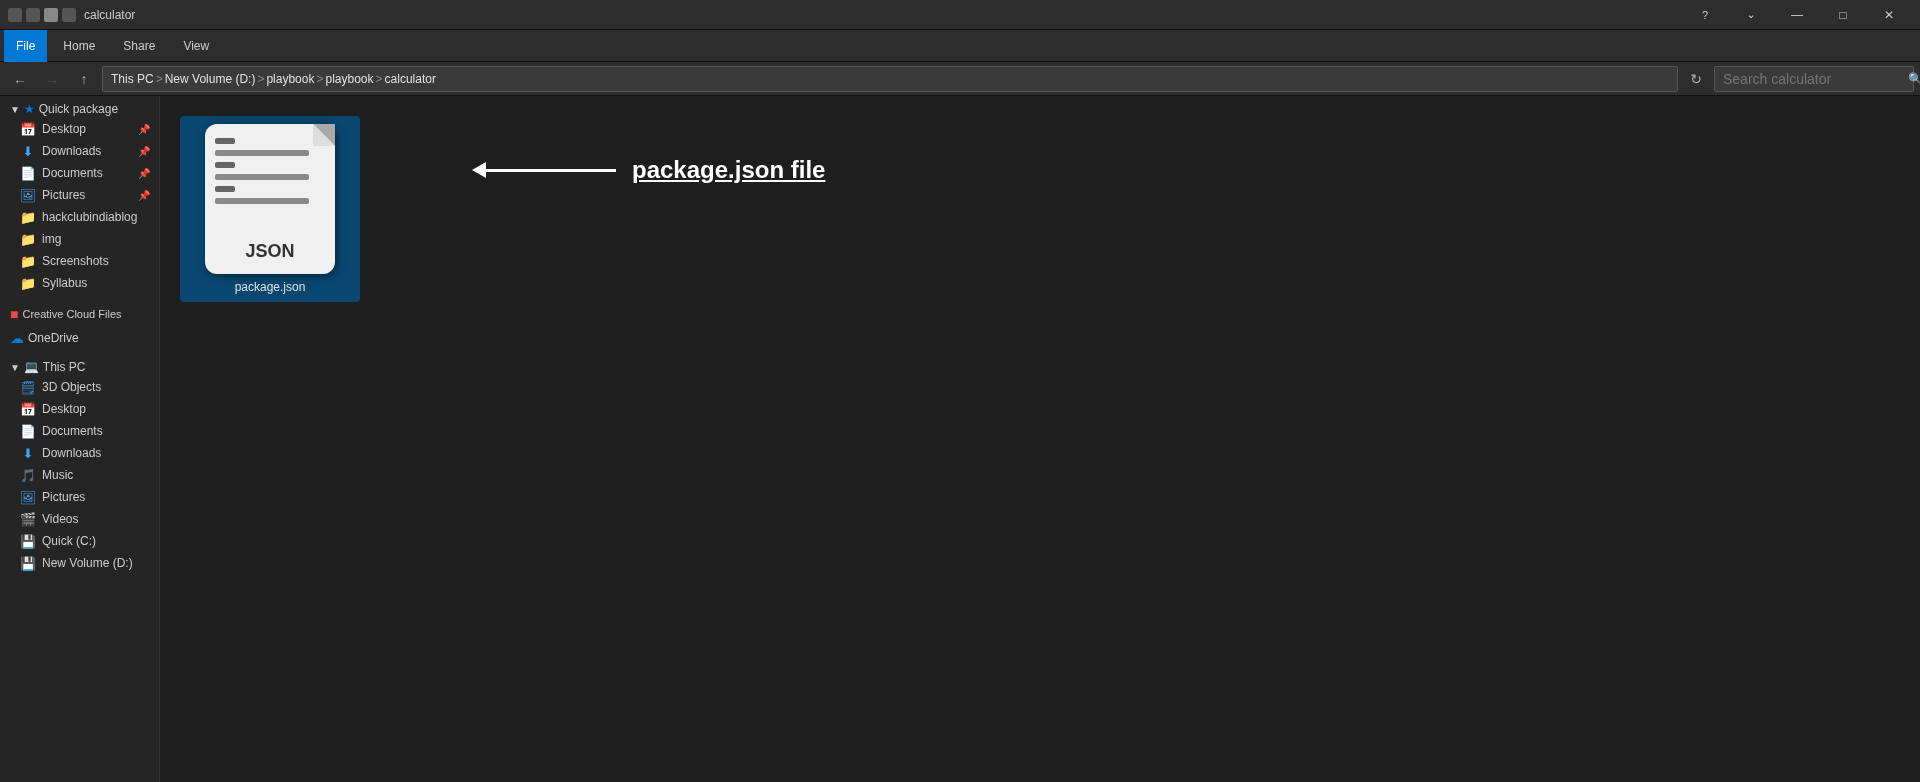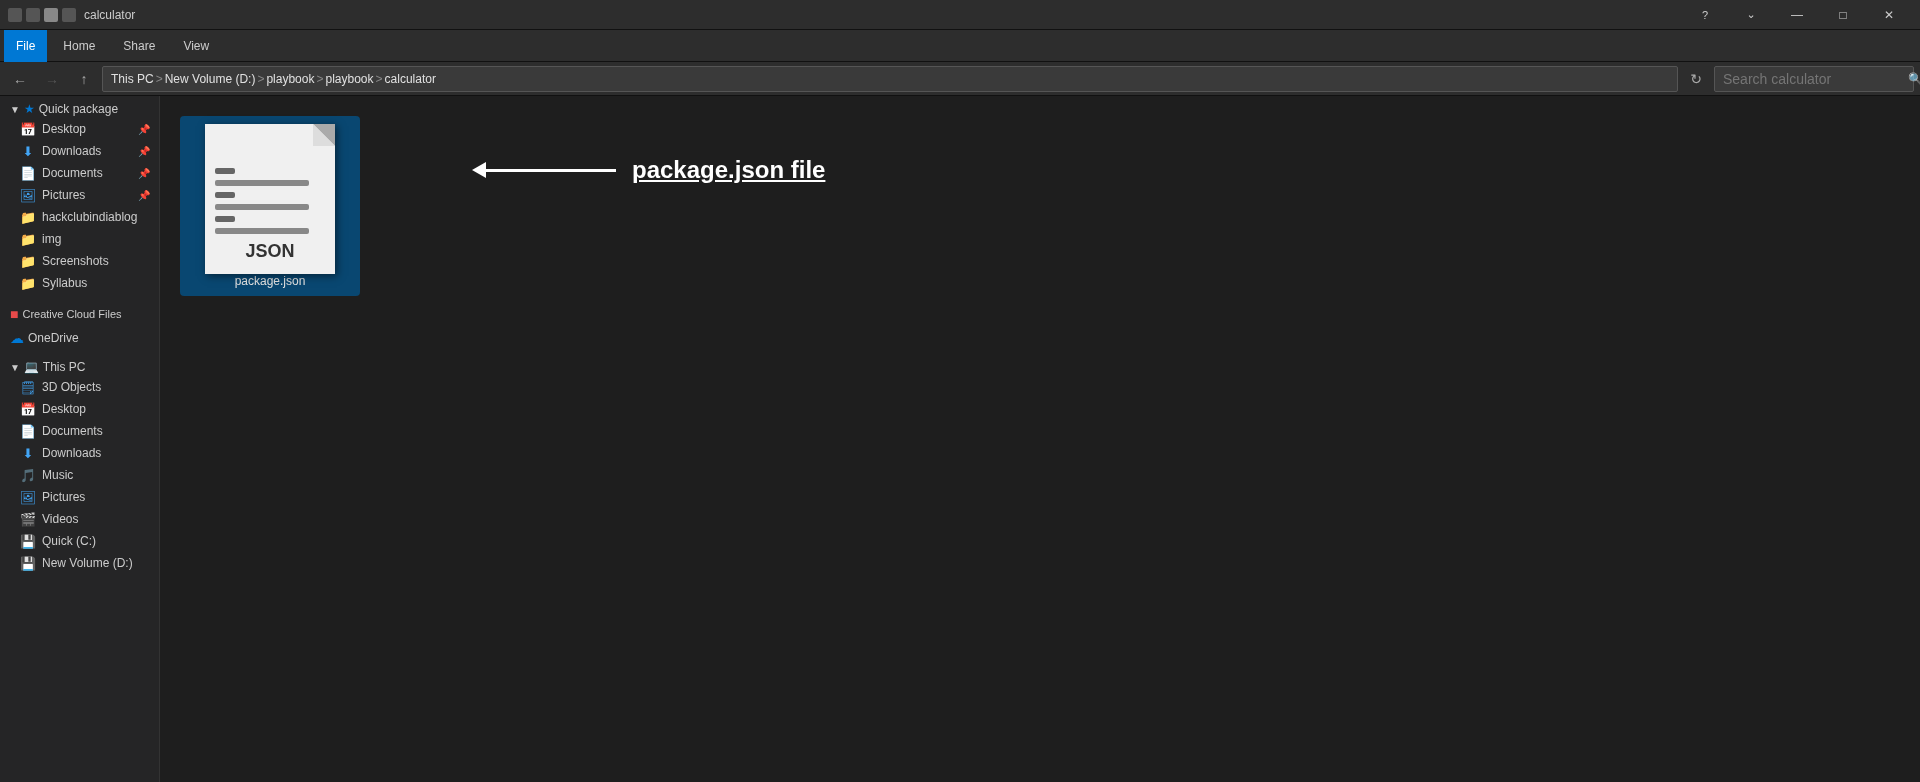--- a/index.html
+++ b/index.html
@@ -229,28 +229,27 @@
       padding: 8px;
       cursor: pointer;
       border-radius: 4px;
     }
     .file-item.selected { background: #094771; }
 
     .json-icon {
       width: 130px;
       height: 150px;
       background: #f0f0f0;
-      border-radius: 0;
+      border-radius: 12px;
       position: relative;
       display: flex;
       flex-direction: column;
       align-items: flex-start;
       padding: 4px 10px;
       box-shadow: 2px 2px 8px rgba(0,0,0,0.5);
-      justify-content: center;
     }
     .json-icon::before {
       content: '';
       position: absolute;
       top: 0;
       right: 0;
       width: 0;
       height: 0;
       border-style: solid;
       border-width: 0 22px 22px 0;
@@ -289,20 +288,21 @@
       bottom: 12px;
       left: 50%;
       transform: translateX(-50%);
       font-size: 18px;
       font-weight: bold;
       color: #333;
       white-space: nowrap;
     }
 
     .file-name {
+      margin-top: 6px;
       font-size: 12px;
       color: #e0e0e0;
       text-align: center;
     }
 
     
     .annotation {
       position: absolute;
       top: 60px;
       left: 312px;

